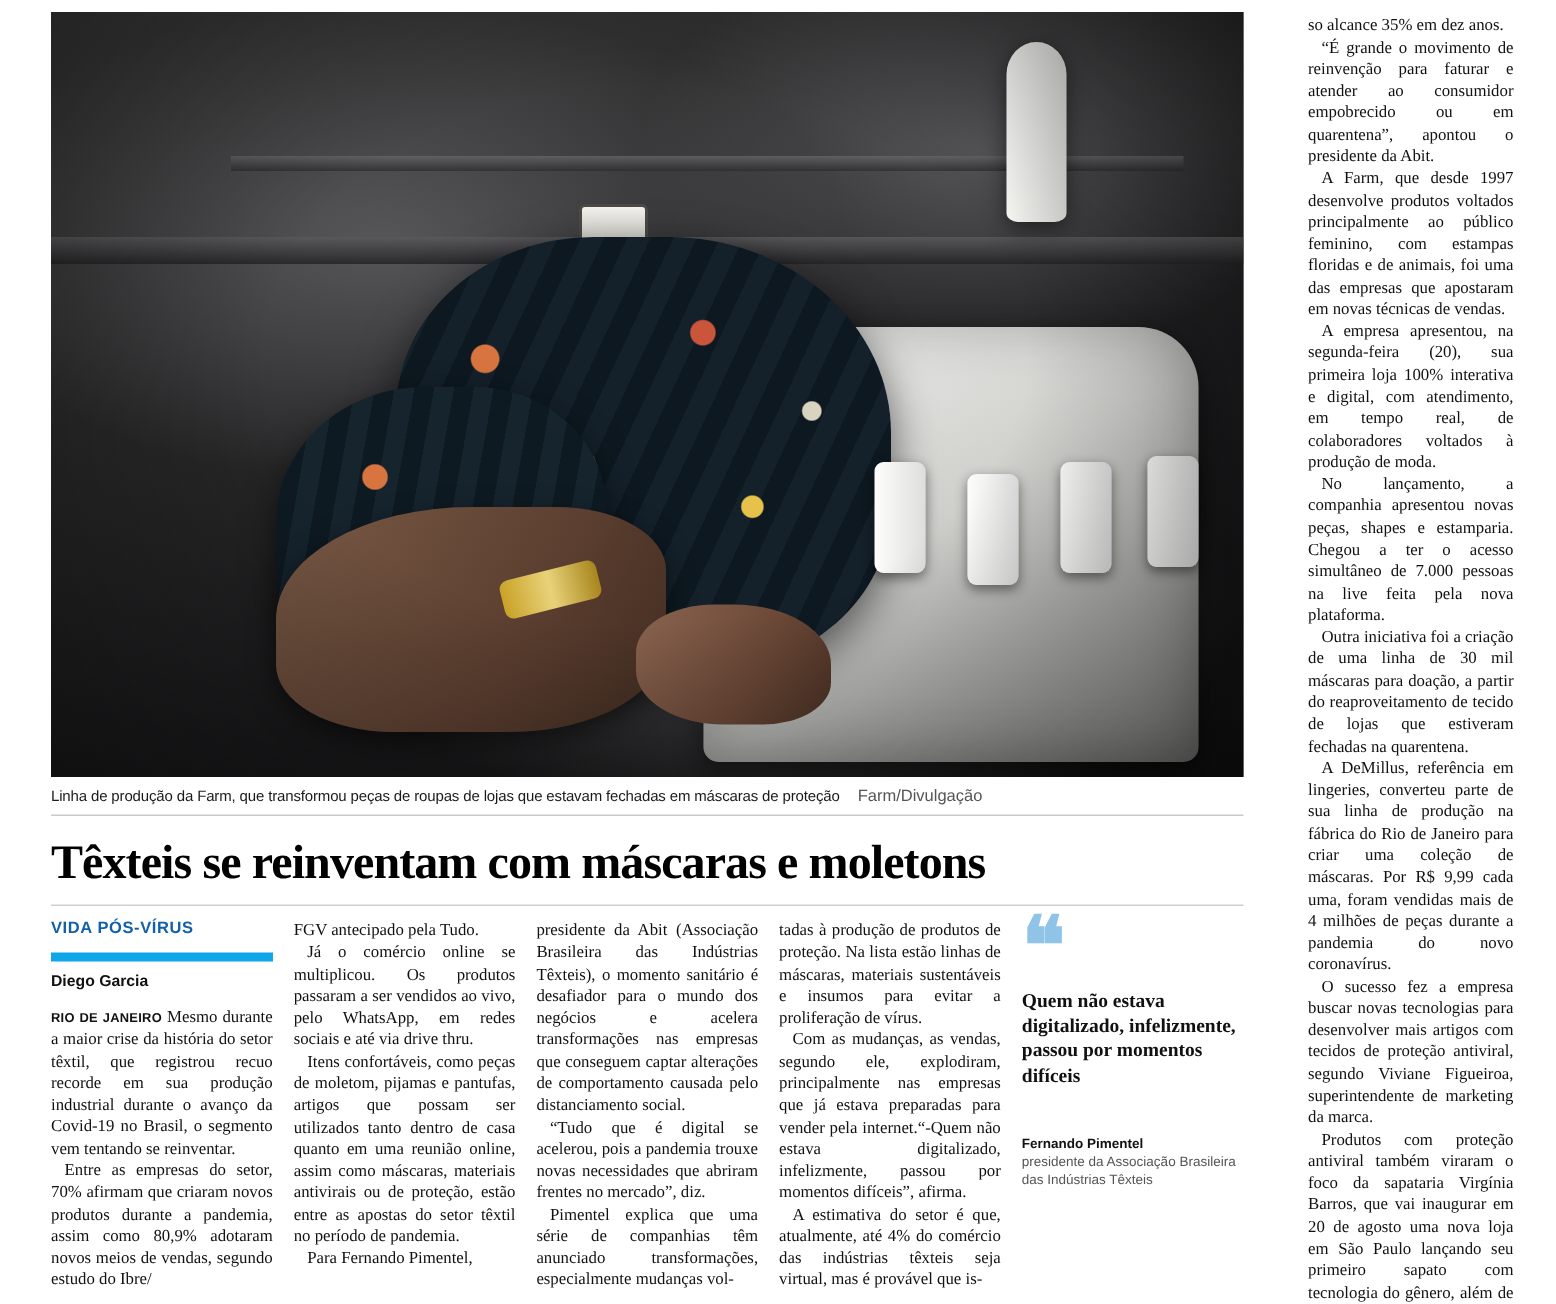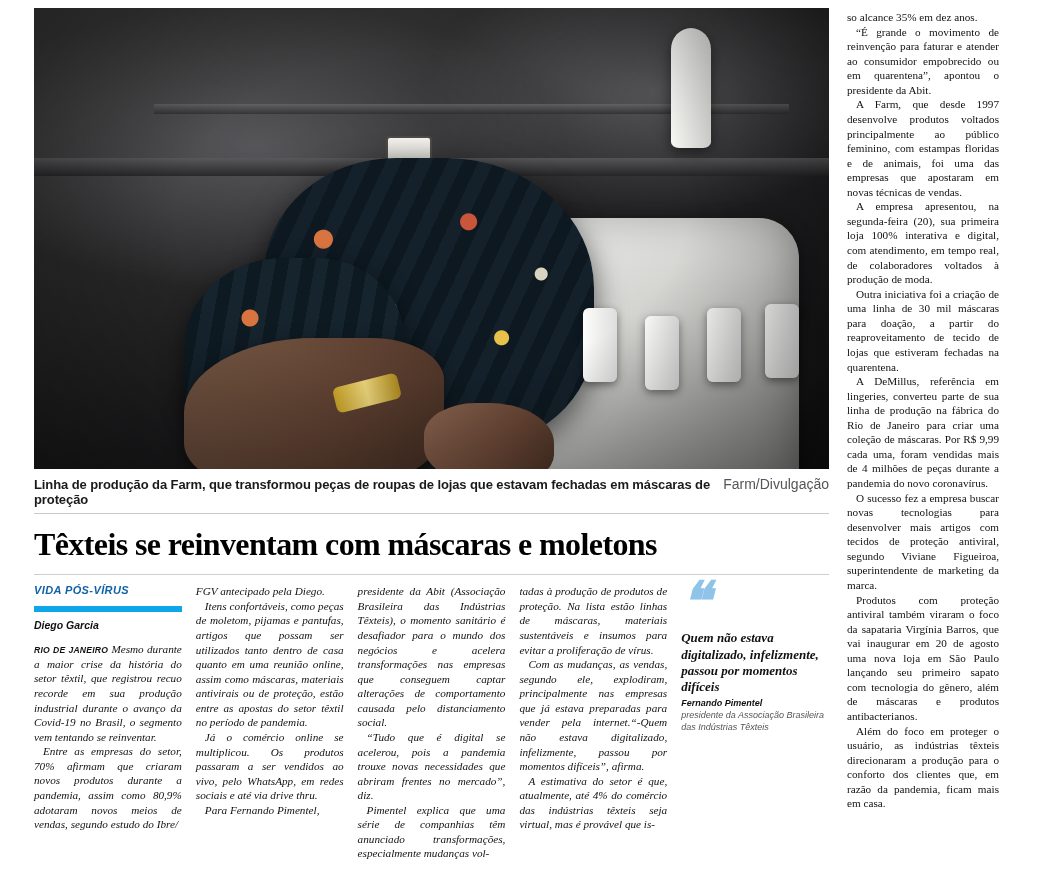--- a/index.html
+++ b/index.html
@@ -28,20 +28,21 @@
   }
   .left-zone {
     width: 795px;
     display: flex;
     flex-direction: column;
   }
   .right-rail {
     width: 152px;
     padding-top: 2px;
     border-left: 0;
+    margin-left: 25px;
   }
 
   
   .photo-wrap {
     width: 795px;
     height: 512px;
     position: relative;
     overflow: hidden;
     background: #1c1b1a;
   }
@@ -178,28 +179,28 @@
     width: 795px;
     display: flex;
     align-items: baseline;
     gap: 12px;
     padding: 7px 0 0 0;
     border-bottom: 1px solid #c9c9c9;
     padding-bottom: 6px;
   }
   .caption {
     font-family: "Liberation Sans", sans-serif;
-    font-size: 13px;
-    font-weight: 700;
+    font-size: 10px;
+    font-weight: 400;
     color: #1a1a1a;
     letter-spacing: -0.1px;
   }
   .credit {
     font-family: "Liberation Sans", sans-serif;
-    font-size: 14px;
+    font-size: 11px;
     color: #555;
     white-space: nowrap;
   }
 
   
   .headline {
     font-family: "Liberation Serif", serif;
     font-weight: 700;
     font-size: 32px;
     line-height: 1.06;
@@ -212,21 +213,20 @@
     width: 795px;
     border-top: 1px solid #cfcfcf;
     margin-bottom: 9px;
   }
 
   
   .cols {
     display: flex;
     gap: 14px;
     width: 795px;
-    font-style: italic;
   }
   .col { width: 152px; }
   .col p, .body p {
     margin: 0;
     font-size: 11.2px;
     line-height: 1.30;
     text-align: justify;
     text-indent: 9px;
     hyphens: auto;
     font-family: "Liberation Serif", serif;
@@ -277,21 +277,21 @@
     font-size: 13px;
     line-height: 1.26;
     color: #111;
     margin-top: 6px;
   }
   .quote-attr-name {
     font-family: "Liberation Sans", sans-serif;
     font-size: 9px;
     font-weight: 700;
     color: #111;
-    margin-top: 2px;
+    margin-top: 32px;
   }
   .quote-attr-role {
     font-family: "Liberation Sans", sans-serif;
     font-size: 9px;
     color: #555;
     line-height: 1.3;
     margin-top: 2px;
   }
 
   
@@ -345,23 +345,23 @@
       <div class="cols">
 
         <div class="col">
           <div class="kicker">VIDA PÓS-VÍRUS</div>
           <div class="byline">Diego Garcia</div>
           <p class="first"><span class="dateline">RIO DE JANEIRO</span> <span>Mesmo durante a maior crise da história do setor têxtil, que registrou recuo recorde em sua produção industrial durante o avanço da Covid-19 no Brasil, o segmento vem tentando se reinventar.</span></p>
           <p>Entre as empresas do setor, 70% afirmam que criaram novos produtos durante a pandemia, assim como 80,9% adotaram novos meios de vendas, segundo estudo do Ibre/</p>
         </div>
 
         <div class="col">
-          <p class="first">FGV antecipado pela Diego.</p>
+          <p class="first">FGV antecipado pela Tudo.</p>
+          <p>Já o comércio online se multiplicou. Os produtos passaram a ser vendidos ao vivo, pelo WhatsApp, em redes sociais e até via drive thru.</p>
           <p>Itens confortáveis, como peças de moletom, pijamas e pantufas, artigos que possam ser utilizados tanto dentro de casa quanto em uma reunião online, assim como máscaras, materiais antivirais ou de proteção, estão entre as apostas do setor têxtil no período de pandemia.</p>
-          <p>Já o comércio online se multiplicou. Os produtos passaram a ser vendidos ao vivo, pelo WhatsApp, em redes sociais e até via drive thru.</p>
           <p>Para Fernando Pimentel,</p>
         </div>
 
         <div class="col">
           <p class="first">presidente da Abit (Associação Brasileira das Indústrias Têxteis), o momento sanitário é desafiador para o mundo dos negócios e acelera transformações nas empresas que conseguem captar alterações de comportamento causada pelo distanciamento social.</p>
           <p>“Tudo que é digital se acelerou, pois a pandemia trouxe novas necessidades que abriram frentes no mercado”, diz.</p>
           <p>Pimentel explica que uma série de companhias têm anunciado transformações, especialmente mudanças vol-</p>
         </div>
 
         <div class="col">
@@ -378,20 +378,21 @@
         </div>
 
       </div>
     </div>
 
     <div class="right-rail">
       <p class="first">so alcance 35% em dez anos.</p>
       <p>“É grande o movimento de reinvenção para faturar e atender ao consumidor empobrecido ou em quarentena”, apontou o presidente da Abit.</p>
       <p>A Farm, que desde 1997 desenvolve produtos voltados principalmente ao público feminino, com estampas floridas e de animais, foi uma das empresas que apostaram em novas técnicas de vendas.</p>
       <p>A empresa apresentou, na segunda-feira (20), sua primeira loja 100% interativa e digital, com atendimento, em tempo real, de colaboradores voltados à produção de moda.</p>
+      <p>No lançamento, a companhia apresentou novas peças, shapes e estamparia. Chegou a ter o acesso simultâneo de 7.000 pessoas na live feita pela nova plataforma.</p>
       <p>Outra iniciativa foi a criação de uma linha de 30 mil máscaras para doação, a partir do reaproveitamento de tecido de lojas que estiveram fechadas na quarentena.</p>
       <p>A DeMillus, referência em lingeries, converteu parte de sua linha de produção na fábrica do Rio de Janeiro para criar uma coleção de máscaras. Por R$ 9,99 cada uma, foram vendidas mais de 4 milhões de peças durante a pandemia do novo coronavírus.</p>
       <p>O sucesso fez a empresa buscar novas tecnologias para desenvolver mais artigos com tecidos de proteção antiviral, segundo Viviane Figueiroa, superintendente de marketing da marca.</p>
       <p>Produtos com proteção antiviral também viraram o foco da sapataria Virgínia Barros, que vai inaugurar em 20 de agosto uma nova loja em São Paulo lançando seu primeiro sapato com tecnologia do gênero, além de máscaras e produtos antibacterianos.</p>
       <p>Além do foco em proteger o usuário, as indústrias têxteis direcionaram a produção para o conforto dos clientes que, em razão da pandemia, ficam mais em casa.</p>
 
     </div>
 
   </div>
 </div>

